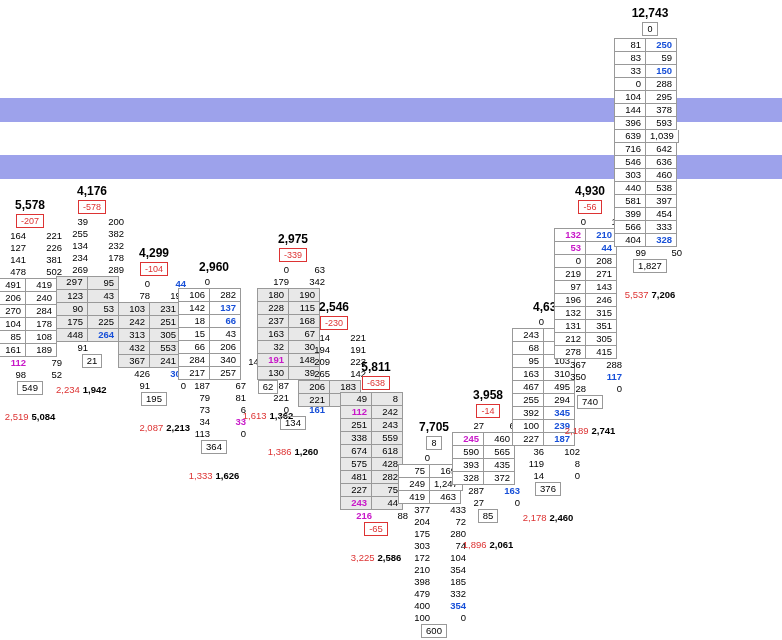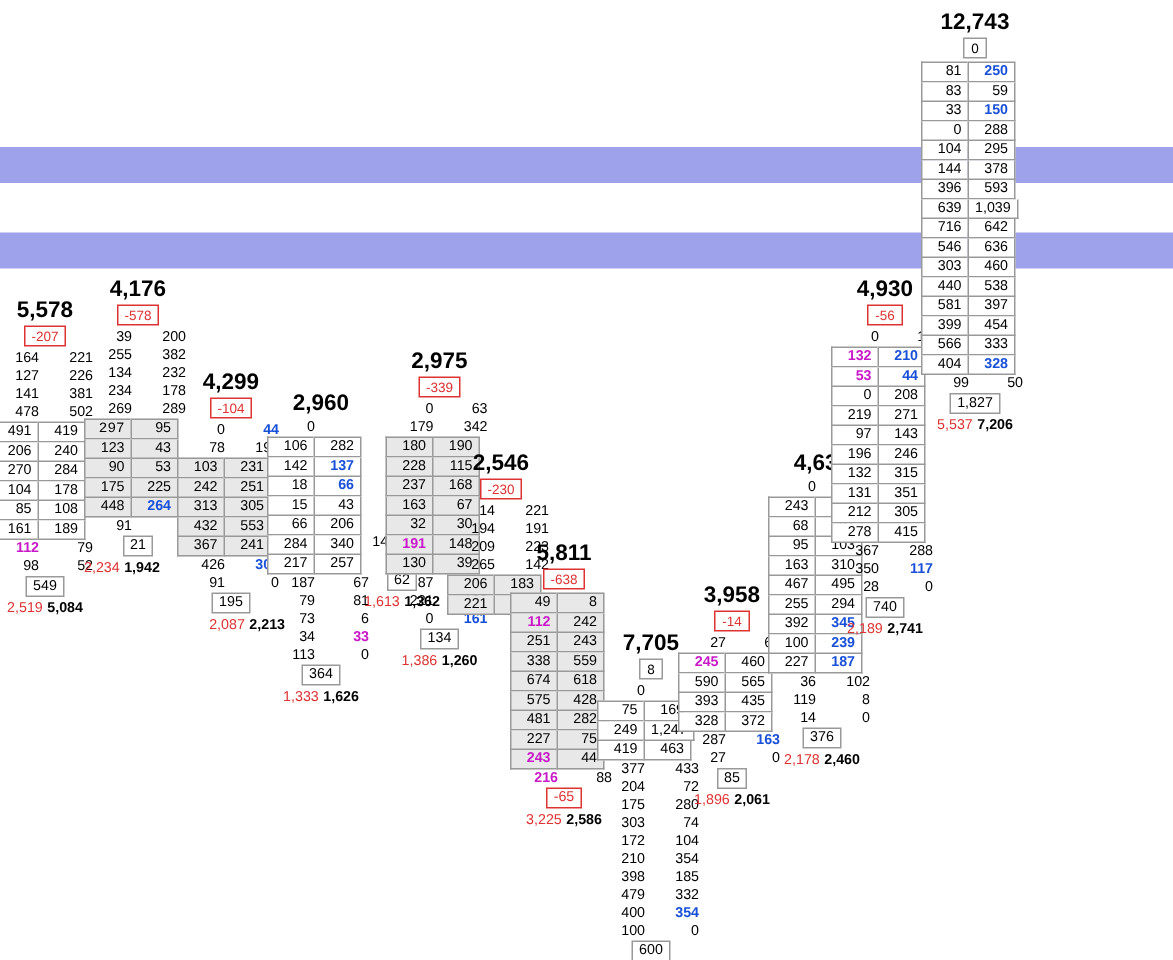--- a/index.html
+++ b/index.html
@@ -1,33 +1,33 @@
 <!DOCTYPE html>
 <html><head>
 <meta charset="utf-8">
 <style>
   html,body{margin:0;padding:0;background:#fff;font-family:Arial,Helvetica,sans-serif;font-size:9.5px;color:#000}
   .stage{position:relative;width:782px;height:640px;overflow:hidden}
   
   .band{position:absolute;left:0;right:0;background:#9da2eb;height:24px}
   
   .module{position:absolute}
-  .hdr{font-size:15px;font-weight:bold;text-align:center;margin-bottom:2px;white-space:nowrap}
+  .hdr{font-size:12px;font-weight:bold;text-align:center;margin-bottom:2px;white-space:nowrap}
   .hdr2{font-size:9px;text-align:center;margin-bottom:2px;white-space:nowrap}
   .boxrow{display:flex}
   .cell{border:1px solid #999;text-align:right;padding:0 4px;min-width:22px;height:12px;line-height:12px;background:#fff;white-space:nowrap}
   .pair .cell{border-top:none}
   .pair:first-child .cell{border-top:1px solid #999}
   .cell.l{border-right:none}
   .plain{display:flex}
   .plain span{text-align:right;min-width:28px;padding:0 4px;height:12px;line-height:12px;white-space:nowrap}
   .grey{background:#e8e8e8}
   .blueT{color:#1850d8;font-weight:bold}
   .magT{color:#c818c8;font-weight:bold}
-  .foot{margin-top:2px;white-space:nowrap}
+  .foot{margin-top:16px;white-space:nowrap}
   .foot .r{color:#d33}
   .foot .k{color:#000;font-weight:bold;margin-left:3px}
   .tinybox{display:inline-block;border:1px solid #999;padding:0 4px;height:12px;line-height:12px}
   .tinybox.red{border-color:#d33;color:#d33}
 </style>
 </head>
 <body>
 <div class="stage">
 
   <div class="band" style="top:98px"></div>

